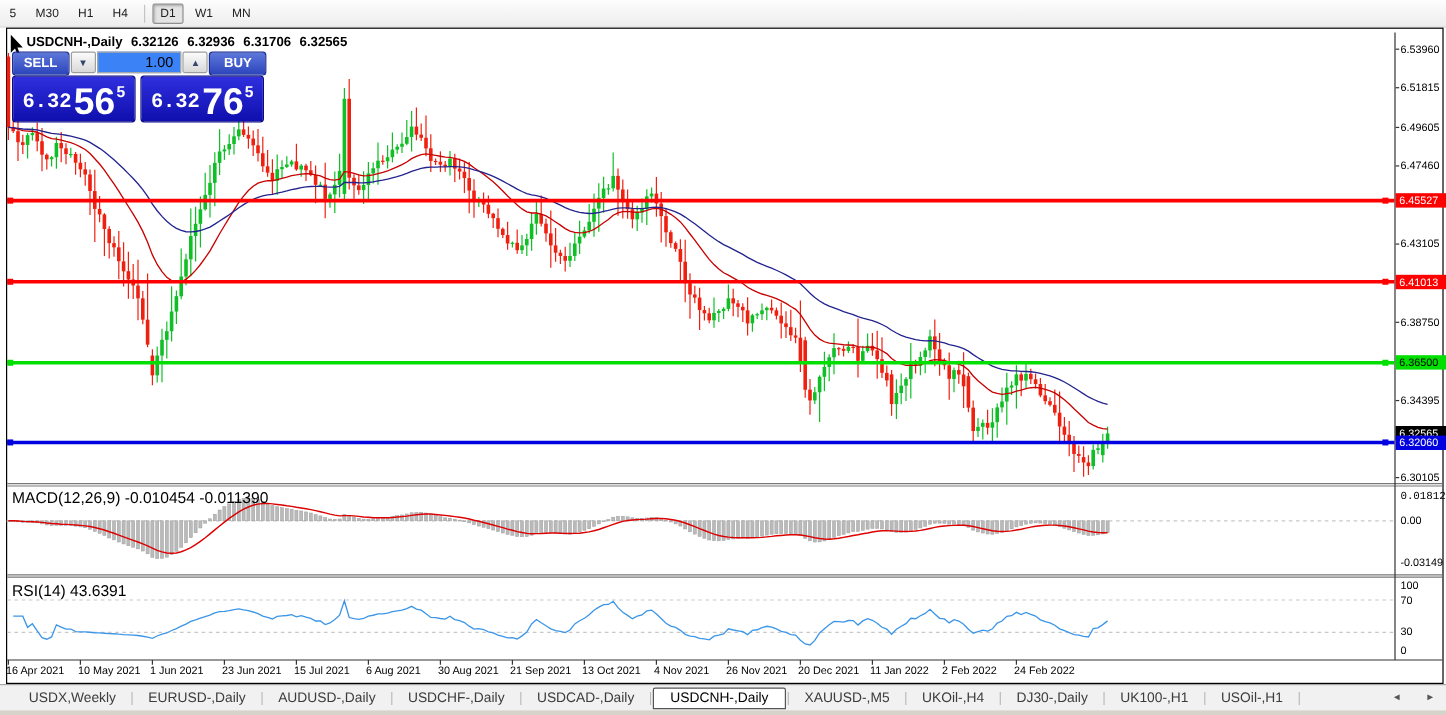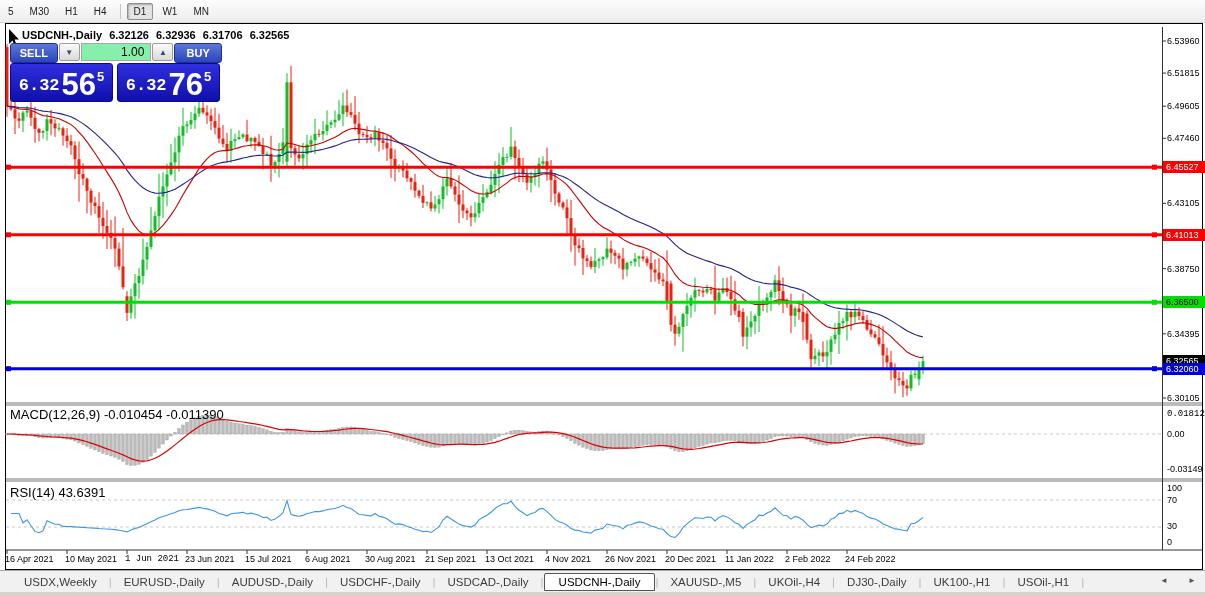--- a/index.html
+++ b/index.html
@@ -13,21 +13,21 @@
   #chart-window{position:absolute;left:5px;top:23px;width:1196px;height:545px;border:1px solid #000;background:#fff;pointer-events:none;}
   #chart-svg{position:absolute;left:0;top:0;}
   
   #chart-title{position:absolute;left:22px;top:29px;font-size:11px;font-weight:700;color:#000;white-space:nowrap;}
   #chart-title span{margin-right:4px;}
   
   #trade-panel{position:absolute;left:10px;top:43px;width:212px;}
   #tp-row1{display:flex;height:18px;}
   .tp-btn{width:48px;height:18px;display:flex;align-items:center;justify-content:center;color:#fff;font-size:11px;font-weight:700;background:linear-gradient(#5d77da,#2c45bc);border:1px solid #1b2f96;border-radius:3px;}
   .tp-spin{width:20px;height:16px;margin:0 1px;background:linear-gradient(#fbfbfb,#d9d9d9);border:1px solid #9d9d9d;border-radius:2px;display:flex;align-items:center;justify-content:center;font-size:8px;color:#35466e;}
-  .tp-vol{width:66px;height:16px;background:#86efac;border:1px solid #a7a7a7;font-size:12px;color:#000;display:flex;align-items:center;justify-content:flex-end;padding-right:6px;}
+  .tp-vol{width:66px;height:16px;background:#3b82f6;border:1px solid #a7a7a7;font-size:12px;color:#000;display:flex;align-items:center;justify-content:flex-end;padding-right:6px;}
   #tp-row2{display:flex;margin-top:2px;}
   .price-box{width:101px;height:35px;margin-right:4px;background:linear-gradient(#2f2fde,#0f0fae);border:1px solid #0a0a86;border-radius:3px;color:#fff;display:flex;align-items:flex-end;justify-content:center;padding-bottom:2px;}
   .price-box:last-child{margin-right:0;}
   .pb-small{font-size:17px;font-weight:700;margin:0 2px 4px 0;font-family:Liberation Mono, monospace;}
   .pb-big{font-size:31px;font-weight:700;line-height:29px;}
   .pb-sup{font-size:13px;font-weight:700;margin:0 0 15px 1px;}
   
   .ptick{position:absolute;left:1167px;width:44px;font-size:9px;color:#000;white-space:nowrap;}
   .badge{position:absolute;left:1163px;width:41px;height:12px;line-height:12px;font-size:9px;padding-left:3px;white-space:nowrap;}
   .ind-label{position:absolute;left:10px;font-size:13px;color:#000;white-space:nowrap;}
@@ -868,21 +868,21 @@
       <div class="ind-tick" style="top: 429px;">0.00</div>
       <div class="ind-tick" style="top: 463.639px;">-0.03149</div>
       <div class="ind-tick" style="top: 483px;">100</div>
       <div class="ind-tick" style="top: 495px;">70</div>
       <div class="ind-tick" style="top: 521px;">30</div>
       <div class="ind-tick" style="top: 537px;">0</div>
     </div>
   <div id="date-row">
       <div class="dlabel" style="left: 5px;">16 Apr 2021</div>
       <div class="dlabel" style="left: 65px;">10 May 2021</div>
-      <div class="dlabel" style="left: 125px; font-family: Liberation Mono, monospace;">1 Jun 2021</div>
+      <div class="dlabel" style="left: 125px;">1 Jun 2021</div>
       <div class="dlabel" style="left: 185px;">23 Jun 2021</div>
       <div class="dlabel" style="left: 245px;">15 Jul 2021</div>
       <div class="dlabel" style="left: 305px;">6 Aug 2021</div>
       <div class="dlabel" style="left: 365px;">30 Aug 2021</div>
       <div class="dlabel" style="left: 425px;">21 Sep 2021</div>
       <div class="dlabel" style="left: 485px;">13 Oct 2021</div>
       <div class="dlabel" style="left: 545px;">4 Nov 2021</div>
       <div class="dlabel" style="left: 605px;">26 Nov 2021</div>
       <div class="dlabel" style="left: 665px;">20 Dec 2021</div>
       <div class="dlabel" style="left: 725px;">11 Jan 2022</div>

